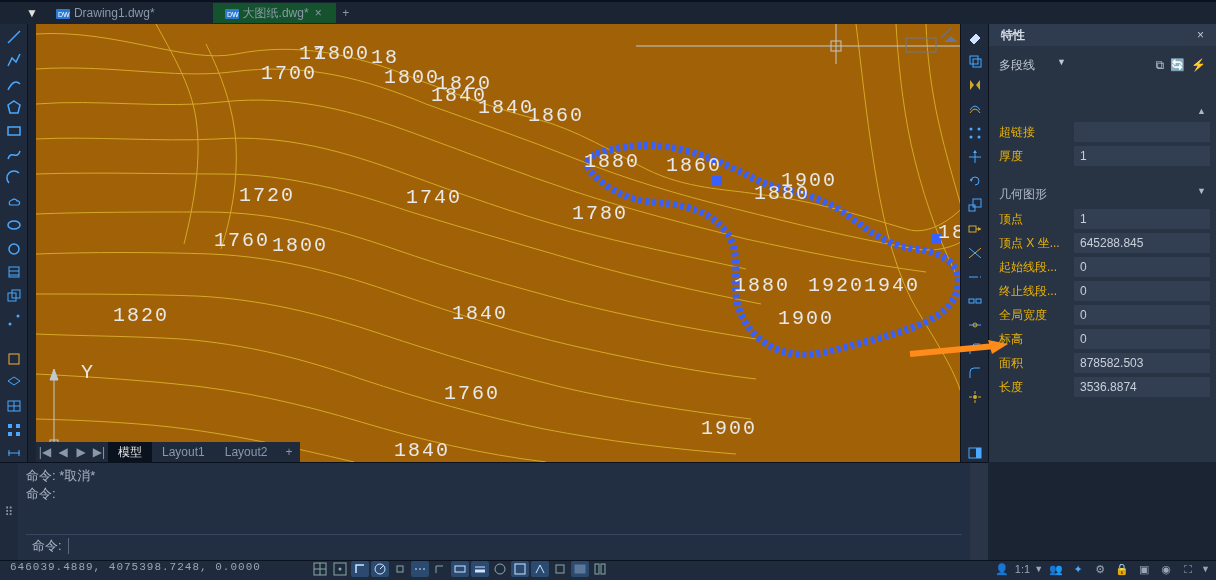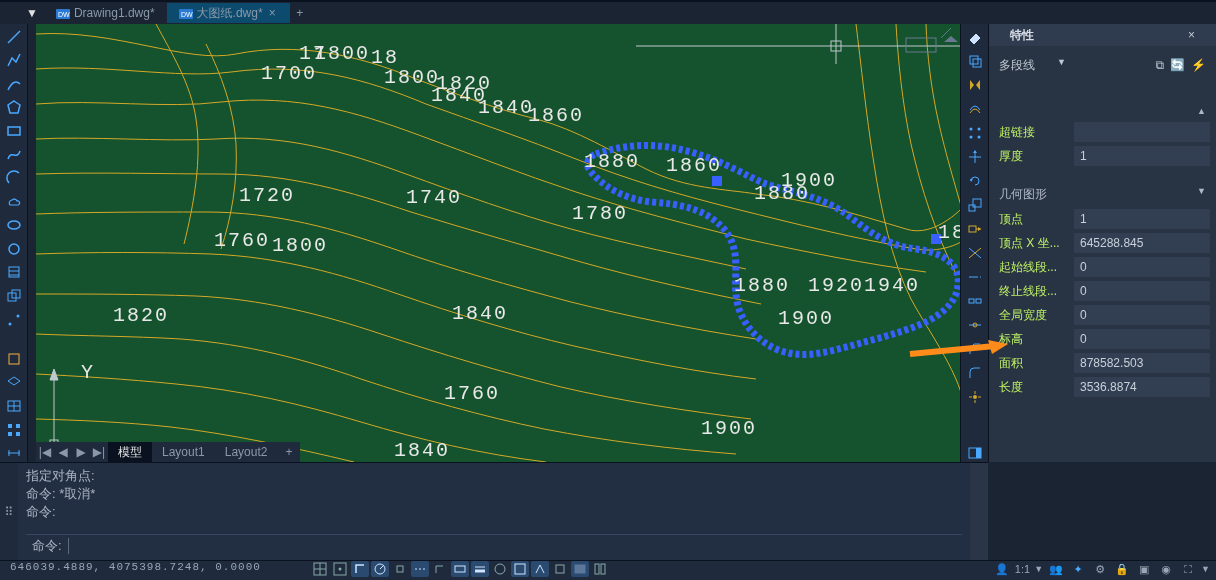--- a/index.html
+++ b/index.html
@@ -2,56 +2,56 @@
 <html><head>
 <meta charset="utf-8">
 <style>
   * { box-sizing: border-box; margin: 0; padding: 0; font-family: "Microsoft YaHei", Arial, sans-serif; }
   body { width: 1216px; height: 580px; background: #1a2433; color: #c0c8d0; font-size: 12px; overflow: hidden; position: relative; }
   
   .topbar { height: 2px; background: #0a1220; }
   
   .tabs { height: 22px; background: #1a2433; display: flex; align-items: center; padding-left: 20px; }
   .tab { height: 20px; padding: 0 12px; display: flex; align-items: center; gap: 4px; color: #8a98a8; cursor: pointer; }
-  .tab.active { background: #0c4a6e; }
+  .tab.active { background: #14532d; margin-left: 46px; }
   .tab-close { color: #8a98a8; padding: 0 2px; }
   .tab-dropdown { color: #e0e0e0; padding: 0 6px; }
   .tab-icon { display: inline-flex; align-items: center; }
   .plus-tab { width: 20px; text-align: center; color: #8a98a8; }
   
   .main { display: flex; height: 438px; }
   
   .left-tools { width: 28px; background: #1f2b3d; border-right: 1px solid #0a1220; display: flex; flex-direction: column; align-items: center; padding-top: 4px; gap: 6px; }
   .left-tools2 { width: 8px; background: #1a2433; }
   .tool-ico { width: 20px; height: 18px; display: flex; align-items: center; justify-content: center; color: #4aa8ff; cursor: pointer; }
   
-  .canvas-wrap { flex: 1; position: relative; background: #14532d; overflow: hidden; }
+  .canvas-wrap { flex: 1; position: relative; background: #a16207; overflow: hidden; }
   .canvas-wrap svg { position: absolute; left: 0; top: 0; }
   .contour-label { position: absolute; color: #e8e8e8; font-size: 20px; font-family: "Courier New", monospace; letter-spacing: 2px; white-space: nowrap; }
   
   .layout-tabs { position: absolute; left: 36px; bottom: 118px; height: 20px; display: flex; align-items: center; background: #1f2b3d; z-index: 5; }
   .layout-tabs .nav-btn { width: 18px; text-align: center; color: #8a98a8; cursor: pointer; }
   .layout-tabs .lt { padding: 0 10px; color: #8a98a8; cursor: pointer; height: 20px; line-height: 20px; }
   .layout-tabs .lt.active { background: #0a1220; color: #e0e0e0; }
   .layout-tabs .plus { padding: 0 8px; color: #8a98a8; cursor: pointer; }
   
   .right-tools { width: 28px; background: #1f2b3d; border-left: 1px solid #0a1220; display: flex; flex-direction: column; align-items: center; padding-top: 4px; gap: 6px; }
   
   .props { width: 228px; background: #283344; border-left: 1px solid #0a1220; display: flex; flex-direction: column; }
-  .props-hd { height: 22px; background: #2f3b4f; display: flex; align-items: center; justify-content: space-between; padding: 0 21px; }
+  .props-hd { height: 22px; background: #2f3b4f; display: flex; align-items: center; justify-content: space-between; padding: 0 12px; }
   .props-hd-title { font-weight: bold; color: #d8dde5; }
   .props-hd-close { cursor: pointer; }
   .props-type { height: 26px; display: flex; align-items: center; padding: 0 10px; justify-content: space-between; margin-top: 6px; }
   .props-type-left { display: flex; align-items: flex-start; gap: 22px; }
   .props-type-icons { display: flex; gap: 6px; }
   .props-type-icons span { cursor: pointer; }
   .props-body { padding: 4px 6px 0 6px; overflow: hidden; flex: 1; }
   .props-section { color: #b0b8c8; padding: 4px 4px; display: flex; justify-content: space-between; cursor: pointer; }
   .props-row { display: flex; height: 24px; align-items: center; }
-  .props-row .k { width: 75px; padding-left: 4px; color: #bef264; white-space: nowrap; overflow: hidden; }
+  .props-row .k { width: 75px; padding-left: 4px; color: #eab308; white-space: nowrap; overflow: hidden; }
   .props-row .v { flex: 1; background: #323e52; height: 20px; line-height: 20px; padding: 0 6px; color: #c8d0da; margin-left: 4px; }
   
   .arrow { position: absolute; left: 900px; top: 340px; z-index: 20; }
   
   .cmd-area { position: absolute; left: 0; bottom: 20px; width: 988px; height: 98px; background: #1a2433; border-top: 1px solid #0a1220; display: flex; }
   .cmd-handle { width: 18px; background: #1f2b3d; display: flex; align-items: center; justify-content: center; color: #8a98a8; }
   .cmd-text { flex: 1; background: #222f42; padding: 4px 8px; color: #aab4c4; font-size: 13px; display: flex; flex-direction: column; }
   .cmd-history { flex: 1; }
   .cmd-line { height: 22px; background: #222f42; border-top: 1px solid #3a4660; display: flex; align-items: center; }
   .cmd-label { padding: 0 6px; }
@@ -476,21 +476,20 @@
   <div class="lt active">模型</div>
   <div class="lt">Layout1</div>
   <div class="lt">Layout2</div>
   <div class="plus">+</div>
 </div>
 
 <div class="cmd-area">
   <div class="cmd-handle">⠿</div>
   <div class="cmd-text">
     <div class="cmd-history">
-      <div>指定对角点:</div>
       <div>命令:  *取消*</div>
       <div>命令:</div>
     </div>
     <div class="cmd-line">
       <span class="cmd-label">命令:</span>
       <input class="cmd-input" style="">
     </div>
   </div>
   <div class="cmd-scroll"></div>
 </div>

